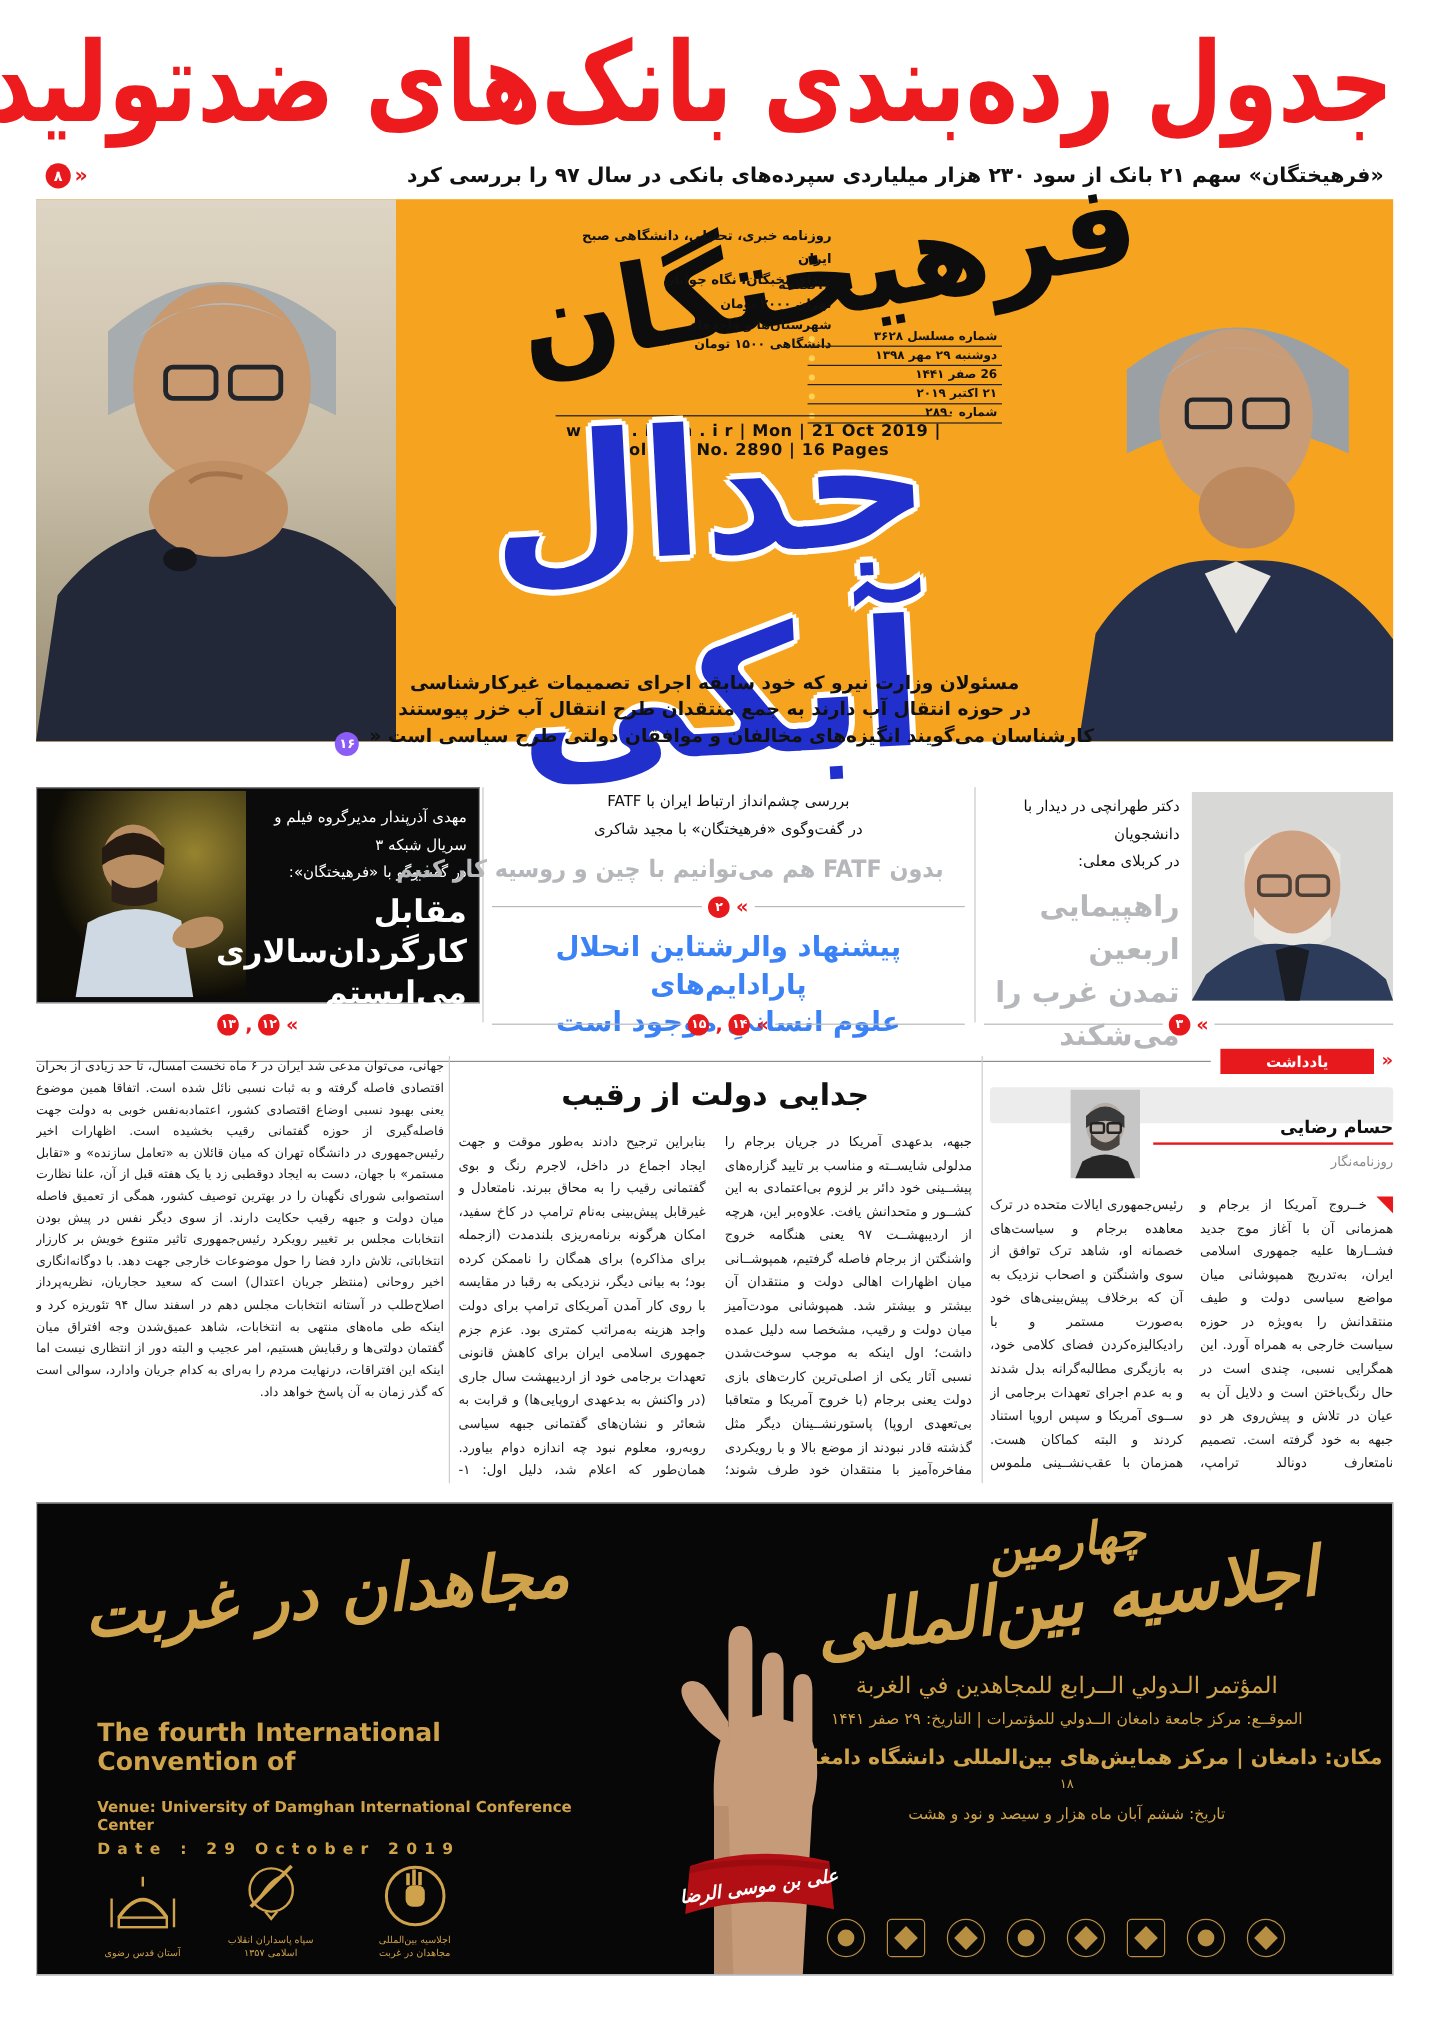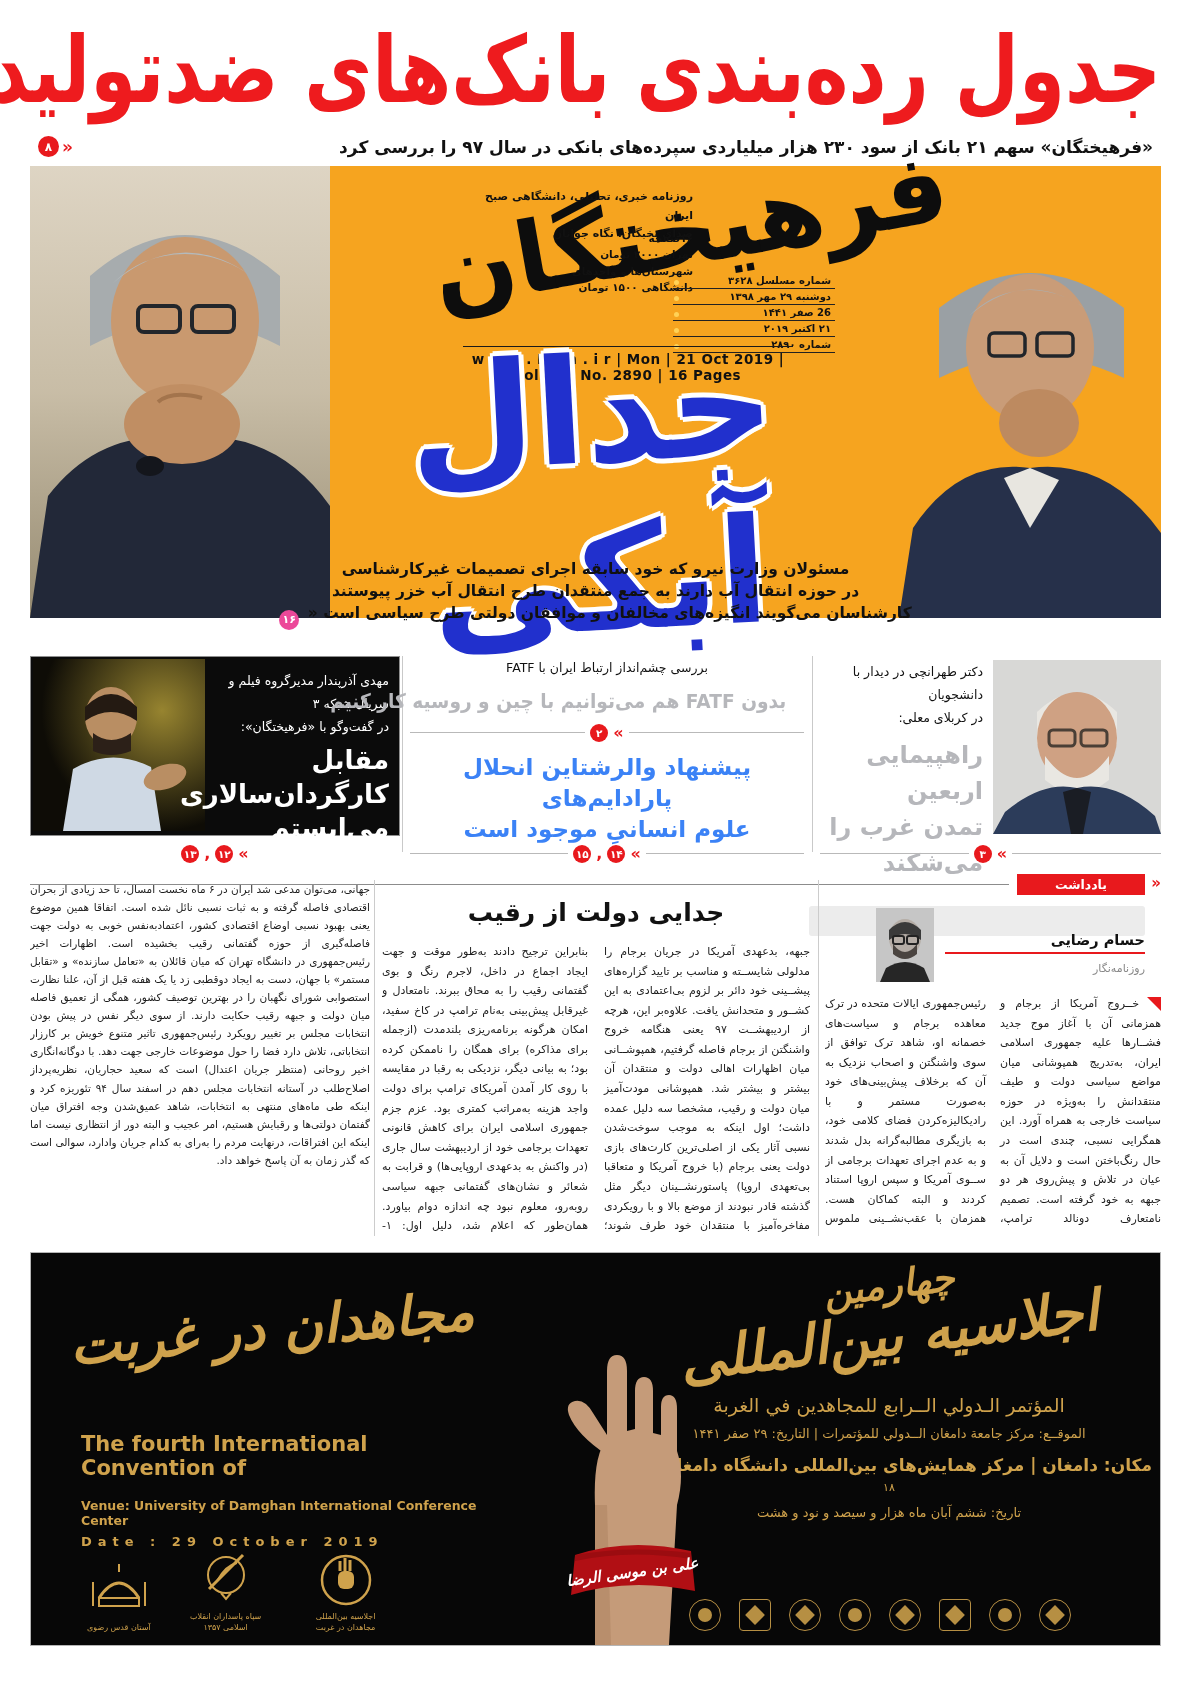--- a/index.html
+++ b/index.html
@@ -29,21 +29,21 @@
   .issue{top:108px;right:326px;width:162px;font-size:10px;font-weight:bold}
   .issue .it{position:relative;border-bottom:1px solid #222;padding:1px 4px 2px 10px;margin-bottom:1px;text-align:right}
   .issue .dot{position:absolute;left:1px;top:6px;width:5px;height:5px;border-radius:50%;background:#ffd257}
   .webline{top:180px;right:368px;width:330px;direction:ltr;text-align:center;font-size:13.5px;
            font-weight:bold;border-top:1.5px solid #1a1a1a;padding-top:4px;letter-spacing:.5px}
   .lead-h{top:162px;left:235px;right:235px;text-align:center;font-size:146px;line-height:1.15;
           font-weight:bold;color:#2130cd;transform:rotate(-3deg);
           text-shadow:3px 3px 0 #fff,-3px 3px 0 #fff,3px -3px 0 #fff,-3px -3px 0 #fff,
                       0 5px 0 #fff,0 -5px 0 #fff,5px 0 0 #fff,-5px 0 0 #fff}
   .deck{top:392px;left:150px;right:150px;text-align:center;font-size:15.5px;font-weight:bold;line-height:1.42}
-  .c16{display:inline-flex;width:20px;height:20px;border-radius:50%;background:#ec4899;color:#fff;
+  .c16{display:inline-flex;width:20px;height:20px;border-radius:50%;background:#8b5cf6;color:#fff;
        font-size:11px;align-items:center;justify-content:center;vertical-align:-5px;margin-right:3px}
 
   
   .strip{top:622px;left:30px;right:30px;height:248px}
   .vline{width:1px;background:#c9c9c9;top:34px;height:196px}
   .v1{left:372px}.v2{left:782px}
   .t-left{left:0;top:34px;width:368px;height:178px;background:#0b0b0b;border:1px solid #8f8f8f}
   .t-left .ph{left:2px;top:2px;width:172px;height:172px}
   .t-left .txt{right:10px;left:182px;top:12px;text-align:right;color:#fff;position:absolute}
   .t-k{font-size:12.5px;font-weight:normal;line-height:1.85}
@@ -65,21 +65,21 @@
   .t-right .ph{right:0;top:4px;width:168px;height:174px;position:absolute}
   .t-right .txt{right:178px;left:0;top:4px;text-align:right;position:absolute}
   .t-right .ttl{margin-top:8px;font-size:24px;font-weight:bold;color:#b6b7bb;line-height:1.5;white-space:pre-line}
 
   
   .article{top:872px;left:30px;right:30px;height:374px}
   .a-rule{top:12px;left:0;right:152px;height:1px;background:#8c8c8c;position:absolute}
   .a-tab{top:2px;right:16px;width:128px;height:21px;background:#e8191d;color:#fff;font-size:12.5px;
          font-weight:bold;display:flex;align-items:center;justify-content:center;position:absolute}
   .a-tab-mark{top:2px;right:0;font-size:15px;position:absolute}
-  .byline{top:36px;right:16px;width:336px;height:80px;position:absolute}
+  .byline{top:36px;right:0;width:336px;height:80px;position:absolute}
   .byline .ribbon{right:0;left:0;top:-2px;height:30px;background:#ececec;border-radius:3px;position:absolute}
   .byline .ph{right:211px;top:0;width:58px;height:74px;position:absolute}
   .byline .nm{right:0;top:24px;width:200px;text-align:right;font-size:14.5px;font-weight:bold;
               border-bottom:2px solid #e8191d;padding-bottom:4px;position:absolute}
   .byline .rl{right:0;top:54px;width:200px;text-align:right;font-size:11px;color:#888;position:absolute}
   .cols{font-size:11px;line-height:1.78;text-align:justify;color:#1c1c1c;overflow:hidden;position:absolute}
   .a-col-author{top:122px;right:0;width:336px;height:246px;column-count:2;column-gap:14px}
   .tri{float:right;width:0;height:0;border-top:14px solid #e8191d;border-left:14px solid transparent;
        margin-left:8px;margin-top:3px}
   .a-title{top:26px;left:352px;width:428px;text-align:center;font-size:25px;font-weight:bold;position:absolute}
@@ -229,20 +229,21 @@
     </div>
     <div class="abs badge-row br-left">
       <span class="cred">۱۳</span>
       <span class="comma">,</span>
       <span class="cred">۱۲</span>
       <span class="laquo">«</span>
     </div>
 
     <div class="abs t-center">
       <div class="t-k">بررسی چشم‌انداز ارتباط ایران با FATF</div>
+      <div class="t-k">در گفت‌وگوی «فرهیختگان» با مجید شاکری</div>
       <div class="ttl1"><span>بدون FATF هم می‌توانیم با چین و روسیه کار کنیم</span></div>
       <div class="badge-row mid">
         <span class="ln"></span>
         <span class="cred">۲</span>
         <span class="laquo">«</span>
         <span class="ln"></span>
       </div>
       <div class="ttl2">پیشنهاد والرشتاین انحلال پارادایم‌های
 علوم انسانیِ موجود است</div>
     </div>

